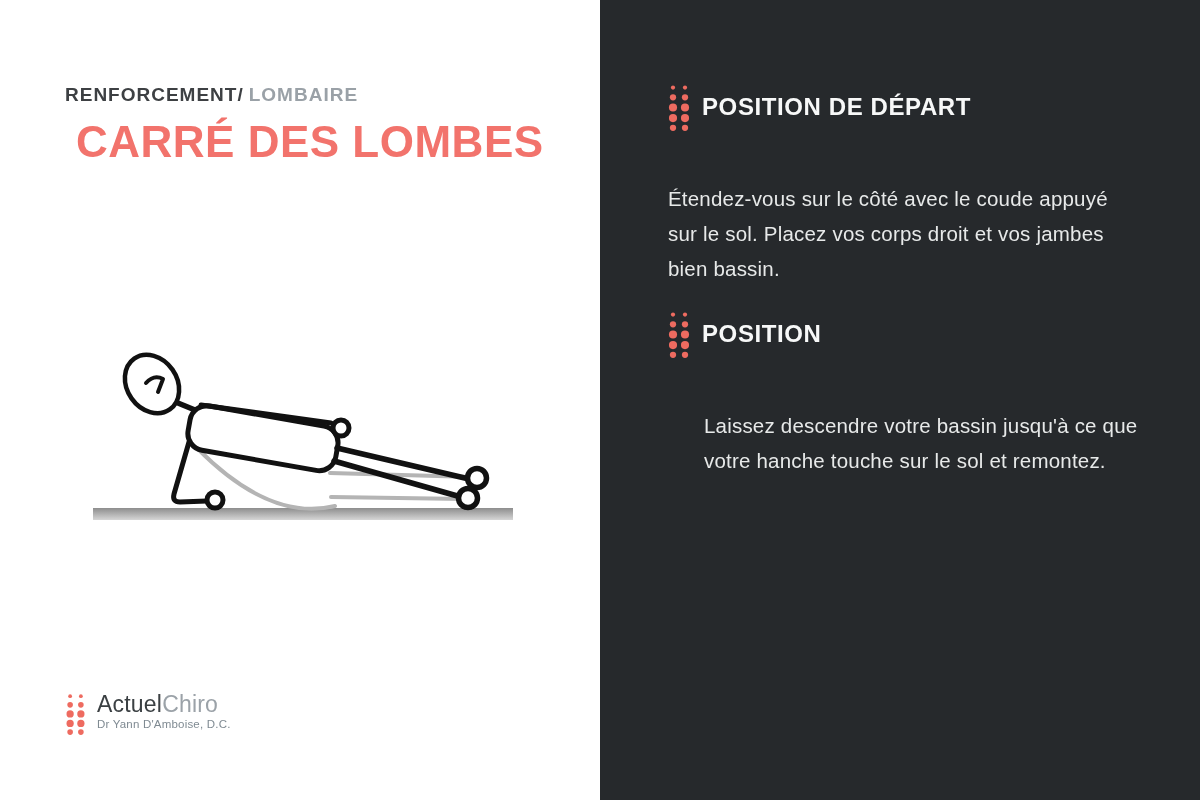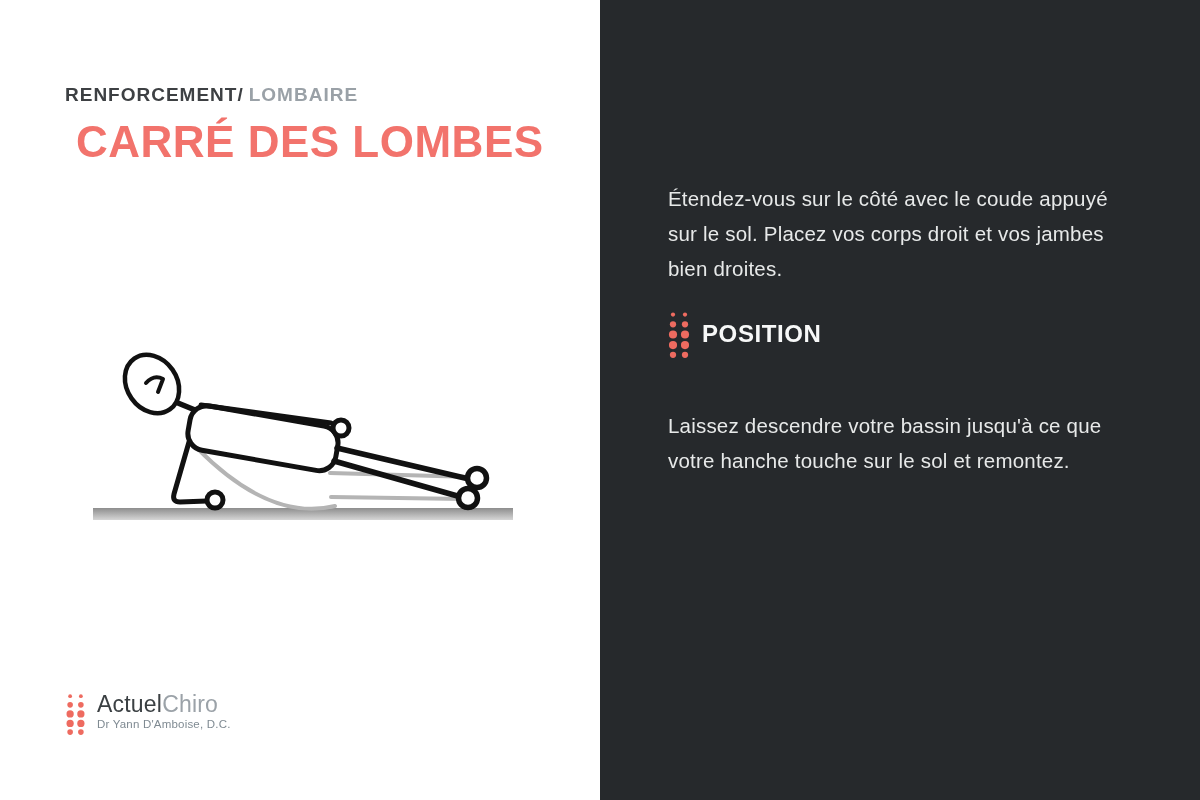--- a/index.html
+++ b/index.html
@@ -35,21 +35,21 @@
   .brand-sub{margin-top:2px;font-size:11.5px;font-weight:400;letter-spacing:0.2px;color:var(--logo-subtitle);white-space:nowrap;}
 
   
   .right-panel{position:absolute;left:600px;top:0;width:600px;height:800px;background:var(--panel-dark);}
   .rp-heading{position:absolute;left:65px;display:flex;align-items:center;gap:9px;}
   .rp-heading h2{margin:0;font-size:24px;font-weight:700;letter-spacing:0.6px;color:var(--heading-text);white-space:nowrap;}
   .rp-heading.h1{top:83px;}
   .rp-heading.h2{top:310px;}
   .rp-body{position:absolute;left:68px;width:490px;font-size:20.5px;line-height:35px;letter-spacing:0.2px;color:var(--body-text);white-space:pre-line;}
   .rp-body.b1{top:160px;}
-  .rp-body.b2{top:387px;}
+  .rp-body.b2{top:387px;margin-left:36px;}
 
   .dots-icon{display:block;flex:0 0 auto;}
 </style>
 </head>
 <body>
 
 <div class="canvas">
 
   <section class="left-panel">
 
@@ -119,23 +119,40 @@
         <div class="brand">
           <span class="b-a">Actuel</span><span class="b-b">Chiro</span>
         </div>
         <div class="brand-sub">Dr Yann D'Amboise, D.C.</div>
       </div>
     </div>
   </section>
 
   <section class="right-panel">
 
+    <div class="rp-heading h1">
+      <svg class="dots-icon" viewBox="0 0 30 52" width="28" height="48" aria-hidden="true">
+        <g fill="#ee6b60">
+          <circle cx="8.5" cy="5" r="2.3"></circle>
+            <circle cx="21.5" cy="5" r="2.3"></circle>
+          <circle cx="8.5" cy="15.5" r="3.4"></circle>
+            <circle cx="21.5" cy="15.5" r="3.4"></circle>
+          <circle cx="8.5" cy="26.5" r="4.4"></circle>
+            <circle cx="21.5" cy="26.5" r="4.4"></circle>
+          <circle cx="8.5" cy="38" r="4.4"></circle>
+            <circle cx="21.5" cy="38" r="4.4"></circle>
+          <circle cx="8.5" cy="48.5" r="3.4"></circle>
+            <circle cx="21.5" cy="48.5" r="3.4"></circle>
+        </g>
+      </svg>
+      <h2>POSITION DE DÉPART</h2>
+    </div>
     <p class="rp-body b1">Étendez-vous sur le côté avec le coude appuyé
 sur le sol. Placez vos corps droit et vos jambes
-bien droites.</p>
+bien bassin.</p>
 
     <div class="rp-heading h2">
       <svg class="dots-icon" viewBox="0 0 30 52" width="28" height="48" aria-hidden="true">
         <g fill="#ee6b60">
           <circle cx="8.5" cy="5" r="2.3"></circle>
             <circle cx="21.5" cy="5" r="2.3"></circle>
           <circle cx="8.5" cy="15.5" r="3.4"></circle>
             <circle cx="21.5" cy="15.5" r="3.4"></circle>
           <circle cx="8.5" cy="26.5" r="4.4"></circle>
             <circle cx="21.5" cy="26.5" r="4.4"></circle>

